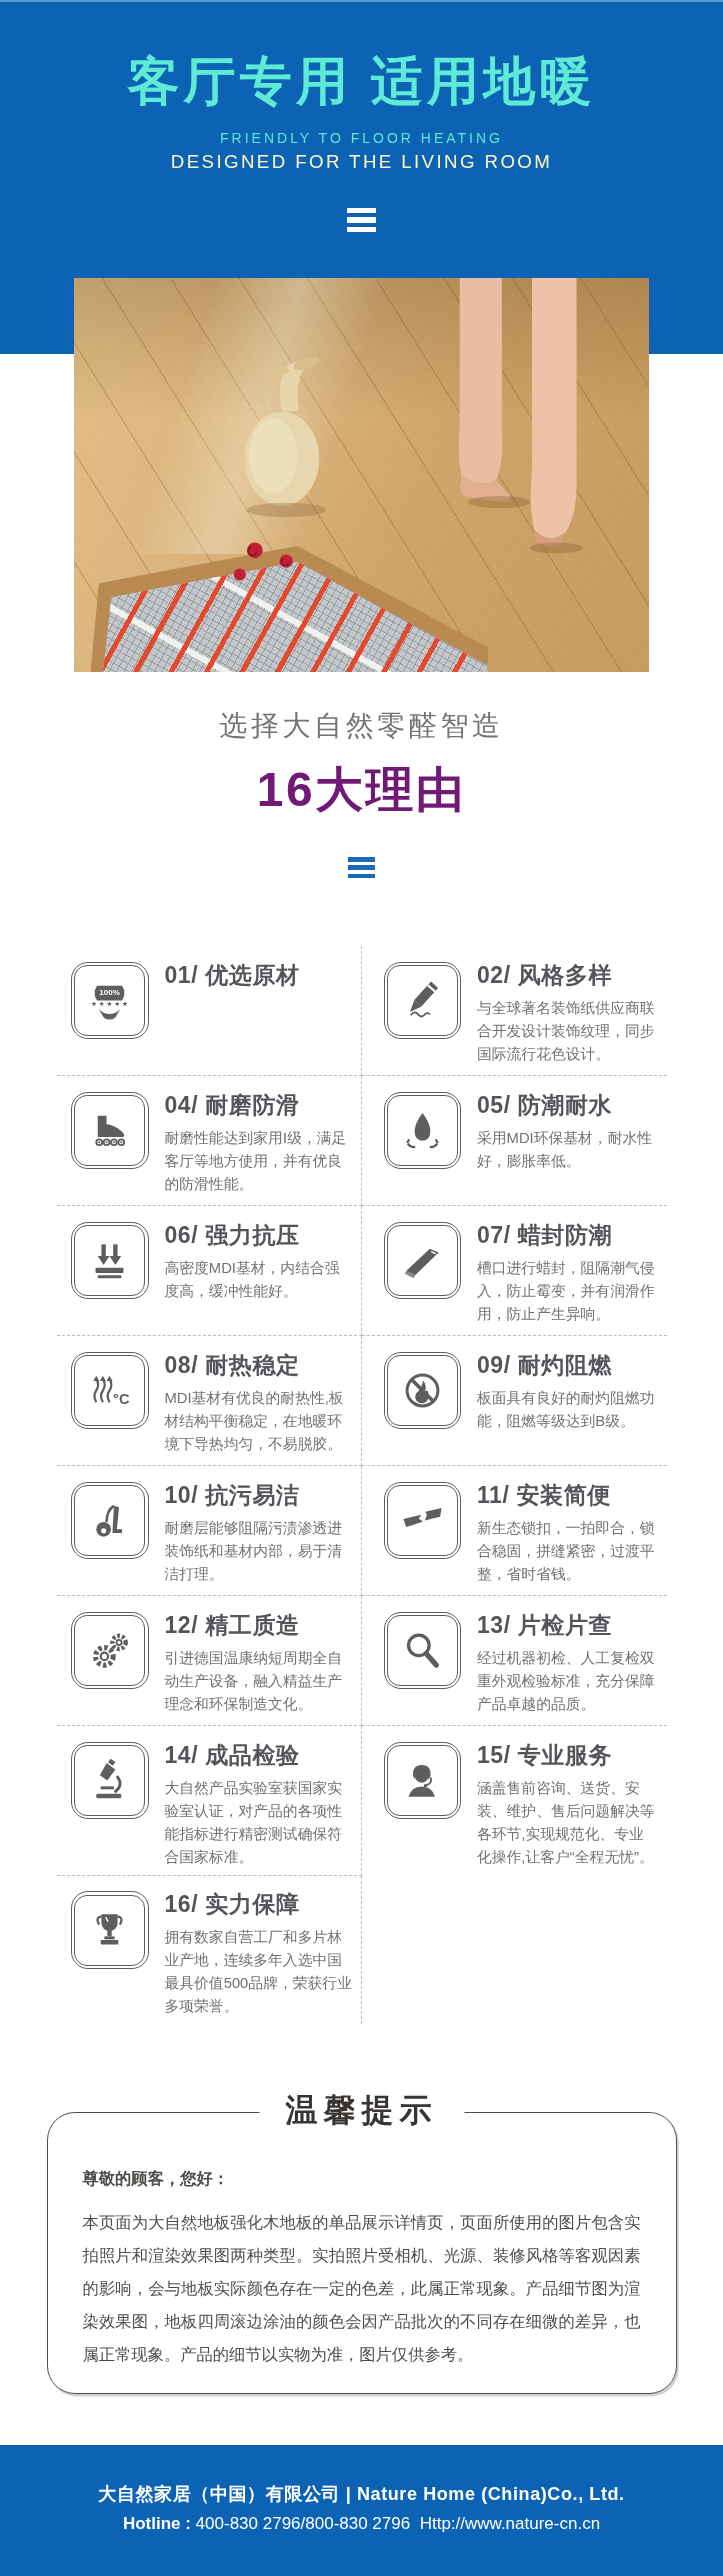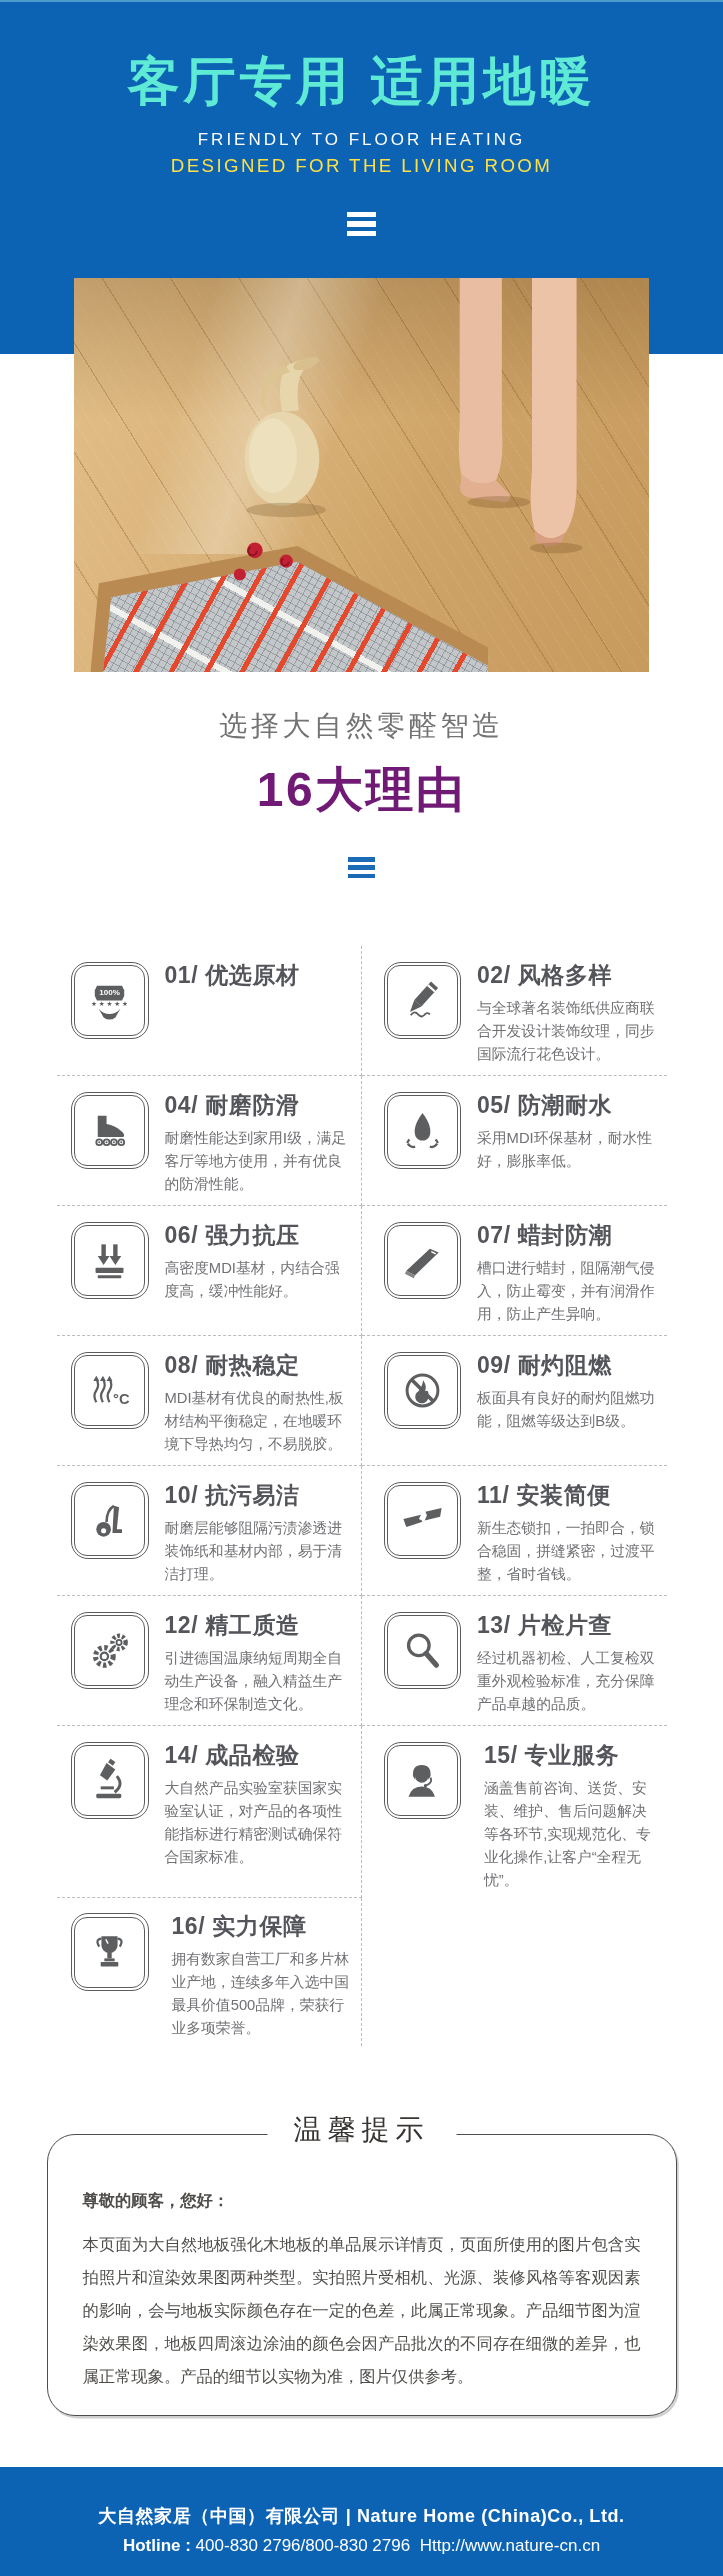--- a/index.html
+++ b/index.html
@@ -3,22 +3,22 @@
 <meta charset="utf-8">
 <style>
   html,body{margin:0;padding:0;background:#ffffff;}
   body{width:723px;font-family:"Liberation Sans","DejaVu Sans",sans-serif;-webkit-font-smoothing:antialiased;}
   .page{width:723px;overflow:hidden;background:#fff;}
 
   
   .header{height:354px;background:#0c63b4;position:relative;text-align:center;}
   .header .topline{height:1.8px;background:#4e9ccb;}
   .h-title{padding-top:53px;font-size:52px;font-weight:bold;color:#5eead4;letter-spacing:4.2px;line-height:1;}
-  .h-sub1{margin-top:23px;font-size:17px;color:#ffffff;letter-spacing:3px;font-weight:400;}
-  .h-sub2{margin-top:4.8px;font-size:18.7px;color:#fde047;letter-spacing:2.4px;font-weight:400;}
+  .h-sub1{margin-top:23px;font-size:14px;color:#5eead4;letter-spacing:3px;font-weight:400;}
+  .h-sub2{margin-top:4.8px;font-size:18.7px;color:#fef9c3;letter-spacing:2.4px;font-weight:400;}
   .bars{display:inline-block;margin-top:31px;}
   .bars span{display:block;width:29px;height:5.4px;margin:4.2px auto;background:#ffffff;}
   .bars.blue span{background:#1a6ab5;width:26.5px;height:4.8px;margin:3.6px auto;}
 
   
   .hero{width:575px;height:394px;margin:-76px auto 0;position:relative;z-index:2;overflow:hidden;
         background:
           repeating-linear-gradient(58deg, rgba(120,75,25,.28) 0 1.2px, rgba(120,75,25,0) 1.2px 58px),
           repeating-linear-gradient(58deg, rgba(255,255,255,.10) 0 0.6px, rgba(255,255,255,0) 0.6px 13.3px),
           linear-gradient(115deg,#e3c089 0%,#d9b279 35%,#cfa468 60%,#c79a5e 100%);}
@@ -43,35 +43,35 @@
   .intro{height:274px;text-align:center;}
   .intro .t1{padding-top:35px;font-size:28px;color:#737373;letter-spacing:3.6px;}
   .intro .t2{margin-top:13.3px;font-size:48px;color:#701a75;font-weight:600;letter-spacing:2.4px;}
 
   
   .grid{width:610px;margin:0 auto;display:grid;grid-template-columns:1fr 1fr;}
   .cell{min-height:130px;box-sizing:border-box;padding:15.7px 8.4px 6px 14.5px;display:flex;align-items:flex-start;
         border-bottom:0.6px dashed #bcbcbc;}
   .cell:nth-child(odd){border-right:0.6px dashed #bcbcbc;}
   .cell:nth-child(even){padding-left:22px;}
-  .cell:nth-last-child(-n+2){border-bottom:none;gap:7px;}
+  .cell:nth-last-child(-n+2){border-bottom:none;}
   .ibox{flex:none;width:71px;height:71px;border:1.8px solid #5b5c5e;border-radius:17px;padding:2.4px;margin-right:15.7px;}
   .ibox .inner{width:100%;height:100%;border:1.2px solid #5b5c5e;border-radius:13px;box-sizing:border-box;
         display:flex;align-items:center;justify-content:center;}
   .ibox svg{width:47px;height:47px;}
   .r-head{font-size:23px;font-weight:bold;color:#54555a;letter-spacing:0.6px;line-height:1.1;margin-top:1.2px;}
   .r-desc{margin-top:8.4px;font-size:14.8px;color:#707174;line-height:23px;max-width:204px;}
 
   
   .notice{position:relative;margin-top:0;padding-top:88px;}
   .n-box{width:630px;box-sizing:border-box;margin:0 auto;border:1.2px solid #4d4d4d;border-radius:28px;
          min-height:253px;position:relative;padding:55px 35px 22px 35px;
          box-shadow:1.8px 2.4px 0 rgba(120,120,120,.35);}
   .n-title{position:absolute;top:-24px;left:50%;transform:translateX(-50%);background:#ffffff;
-         padding:0 26.5px;font-size:28px;font-weight:normal;color:#383431;letter-spacing:6px;white-space:nowrap;}
+         padding:0 26.5px;font-size:32px;font-weight:bold;color:#383431;letter-spacing:6px;white-space:nowrap;}
   .n-greet{font-size:16.3px;font-weight:bold;color:#4f4d4a;}
   .n-body{margin-top:15.7px;font-size:16.3px;color:#4f4d4a;line-height:33px;text-align:justify;}
 
   
   .footer{margin-top:51px;height:157px;background:#0c63b4;color:#fff;text-align:center;box-sizing:border-box;padding-top:37px;}
   .f-line1{font-size:18px;font-weight:bold;letter-spacing:0.6px;}
   .f-line2{margin-top:8.4px;font-size:17px;}
   .f-line2 .lbl{font-weight:bold;}
 </style>
 </head>

